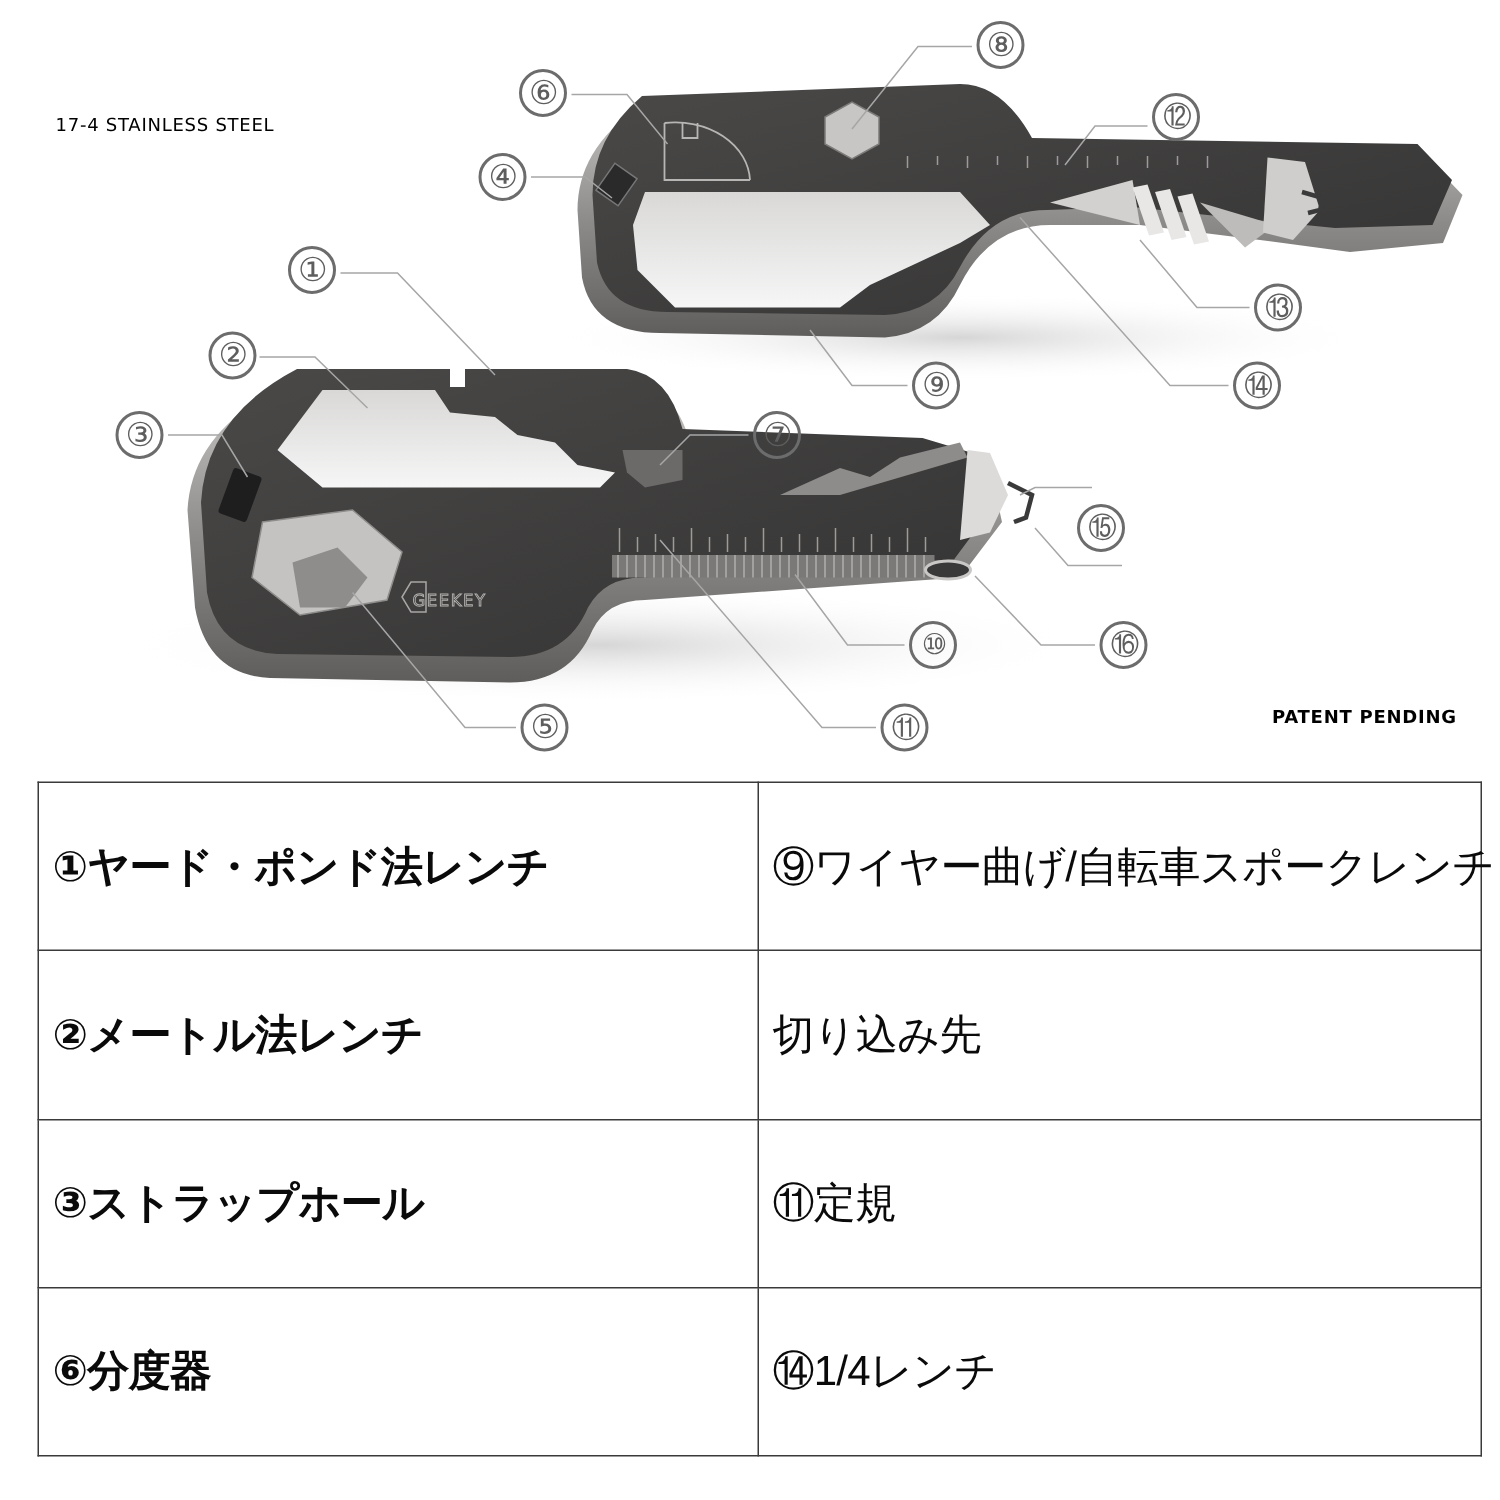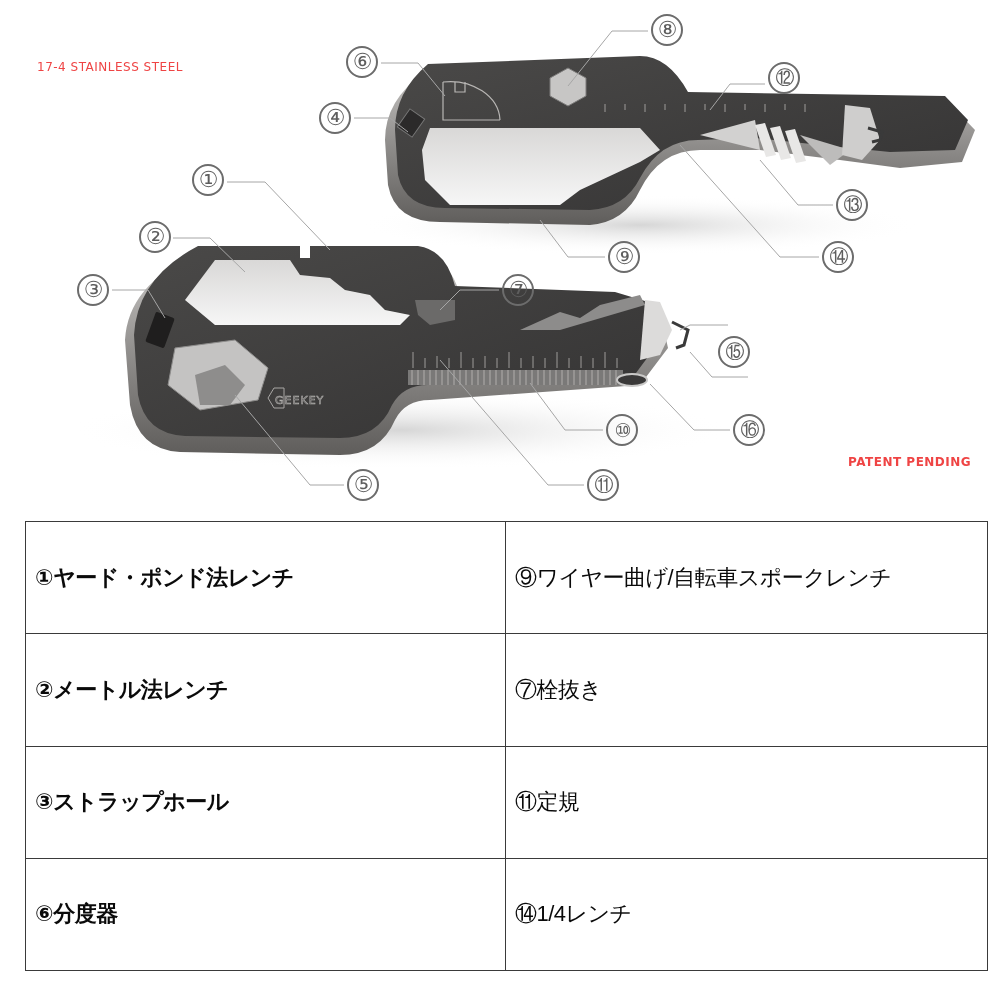--- a/index.html
+++ b/index.html
@@ -4,40 +4,40 @@
 <style>
   * { box-sizing: border-box; margin: 0; padding: 0; }
   html, body { width: 1000px; height: 1000px; background: #ffffff; overflow: hidden; }
   body { position: relative; font-family: "DejaVu Sans", sans-serif; }
 
   .illustration { position: absolute; left: 0; top: 0; width: 1000px; height: 505px; }
   .illustration svg { position: absolute; left: 0; top: 0; }
 
   .caption {
     position: absolute; font-family: "DejaVu Sans", sans-serif;
-    font-size: 12px; letter-spacing: 0.5px; color: #ef4444;
+    font-size: 12px; letter-spacing: 0.5px; color: #000000; margin-top: 16px;
   }
   .caption.material { left: 37px; top: 60px; }
   .caption.patent { left: 848px; top: 455px; font-weight: bold; }
 
   .callout {
     position: absolute; width: 32px; height: 32px; border: 2px solid #6c6c6c;
     border-radius: 50%; display: flex; align-items: center; justify-content: center;
     font-family: "Liberation Sans", sans-serif; font-size: 22px; color: #5e5e5e;
     background: transparent; letter-spacing: -1px;
   }
   .callout.two { font-size: 19px; letter-spacing: -2px; }
 
   table.features {
     position: absolute; left: 25px; top: 521px; width: 962px; height: 450px;
     border-collapse: collapse; table-layout: fixed;
   }
   table.features td {
     border: 1.5px solid #3a3a3a; height: 56px; padding: 0 0 0 9px;
-    font-family: "DejaVu Sans", sans-serif; font-weight: bold; font-size: 22px;
+    font-family: "DejaVu Sans", sans-serif; font-weight: bold; font-size: 28px;
     color: #0a0a0a; vertical-align: middle; white-space: nowrap; letter-spacing: -0.5px;
   }
   table.features td.right { font-weight: normal; font-family: Liberation Sans, sans-serif; }
   table.features col.c1 { width: 480px; }
   table.features col.c2 { width: 482px; }
 </style>
 </head>
 <body>
 
 <div class="illustration">
@@ -246,21 +246,21 @@
       <col class="c1">
       <col class="c2">
     </colgroup>
   <tbody>
     <tr>
       <td>①ヤード・ポンド法レンチ</td>
       <td class="right">⑨ワイヤー曲げ/自転車スポークレンチ</td>
     </tr>
     <tr>
       <td>②メートル法レンチ</td>
-      <td class="right">⑦栓抜き</td>
+      <td class="right">切り込み先</td>
     </tr>
     <tr>
       <td>③ストラップホール</td>
       <td class="right">⑪定規</td>
     </tr>
     <tr>
       <td>⑥分度器</td>
       <td class="right">⑭1/4レンチ</td>
     </tr>
   </tbody>

